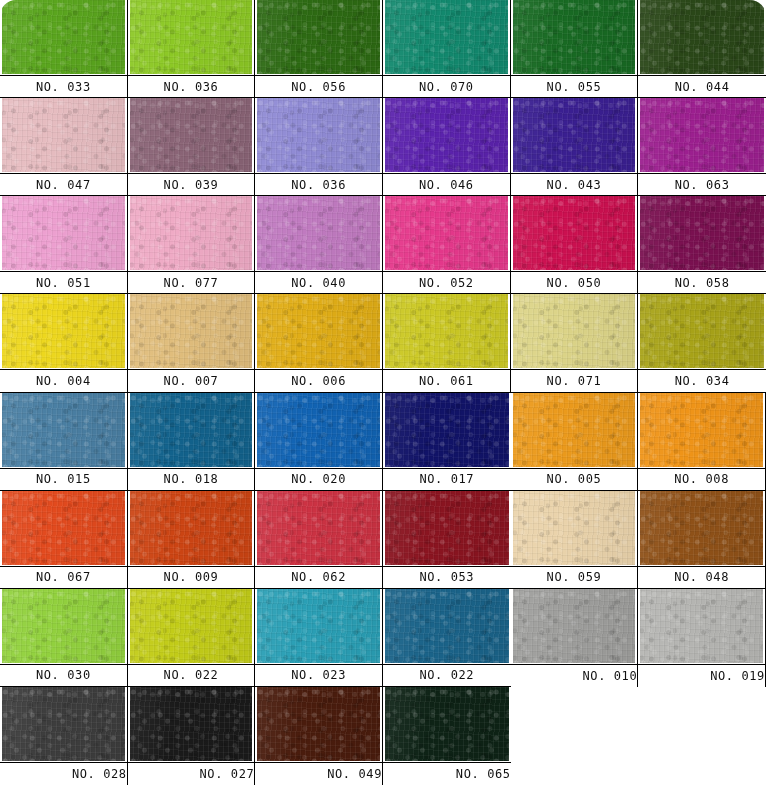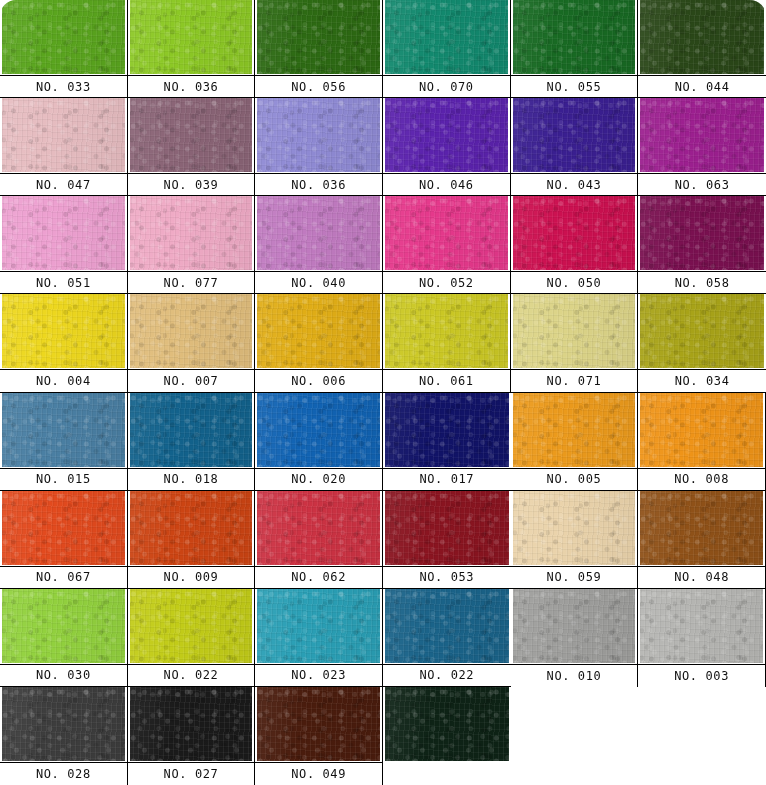--- a/index.html
+++ b/index.html
@@ -107,21 +107,21 @@
     font-size: 12px;
     letter-spacing: 0.6px;
     color: #111111;
     line-height: 1;
     white-space: nowrap;
     user-select: none;
   }
 
   
   .grid > .cell.row-1 .swatch-wrap { height: 75px; flex-basis: 75px; }
-  .grid > .cell.row-8 .label-band { border-bottom: none; }
+  .grid > .cell.row-8 .label-band { border-bottom: none; justify-content: flex-end; }
 </style>
 </head>
 <body>
 
 <div id="swatch-chart">
   <div class="grid">
       <div class="cell row-1">
         <div class="swatch-wrap">
           <div class="swatch" style="background-color: rgb(90, 165, 30);"></div>
         </div>
@@ -447,21 +447,21 @@
         </div>
         <div class="label-band">
           <span class="label-text">NO. 010</span>
         </div>
       </div>
       <div class="cell row-8">
         <div class="swatch-wrap">
           <div class="swatch" style="background-color: rgb(181, 181, 178);"></div>
         </div>
         <div class="label-band">
-          <span class="label-text">NO. 003</span>
+          <span class="label-text">NO. 019</span>
         </div>
       </div>
       <div class="cell row-8">
         <div class="swatch-wrap">
           <div class="swatch" style="background-color: rgb(61, 61, 61);"></div>
         </div>
         <div class="label-band">
           <span class="label-text">NO. 028</span>
         </div>
       </div>
@@ -477,16 +477,19 @@
         <div class="swatch-wrap">
           <div class="swatch" style="background-color: rgb(74, 28, 13);"></div>
         </div>
         <div class="label-band">
           <span class="label-text">NO. 049</span>
         </div>
       </div>
       <div class="cell row-8 last-col">
         <div class="swatch-wrap">
           <div class="swatch" style="background-color: rgb(14, 35, 22);"></div>
+        </div>
+        <div class="label-band">
+          <span class="label-text">NO. 065</span>
         </div>
       </div>
     </div>
 </div>
 
 </body></html>

